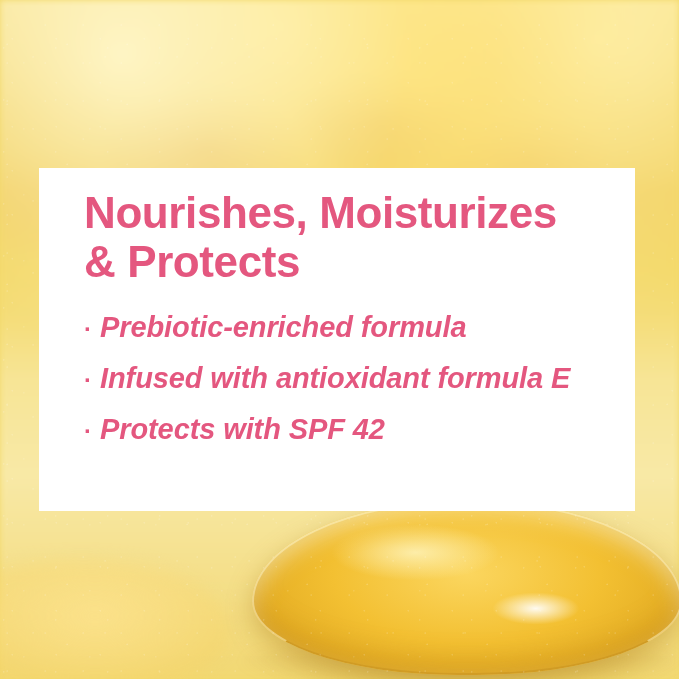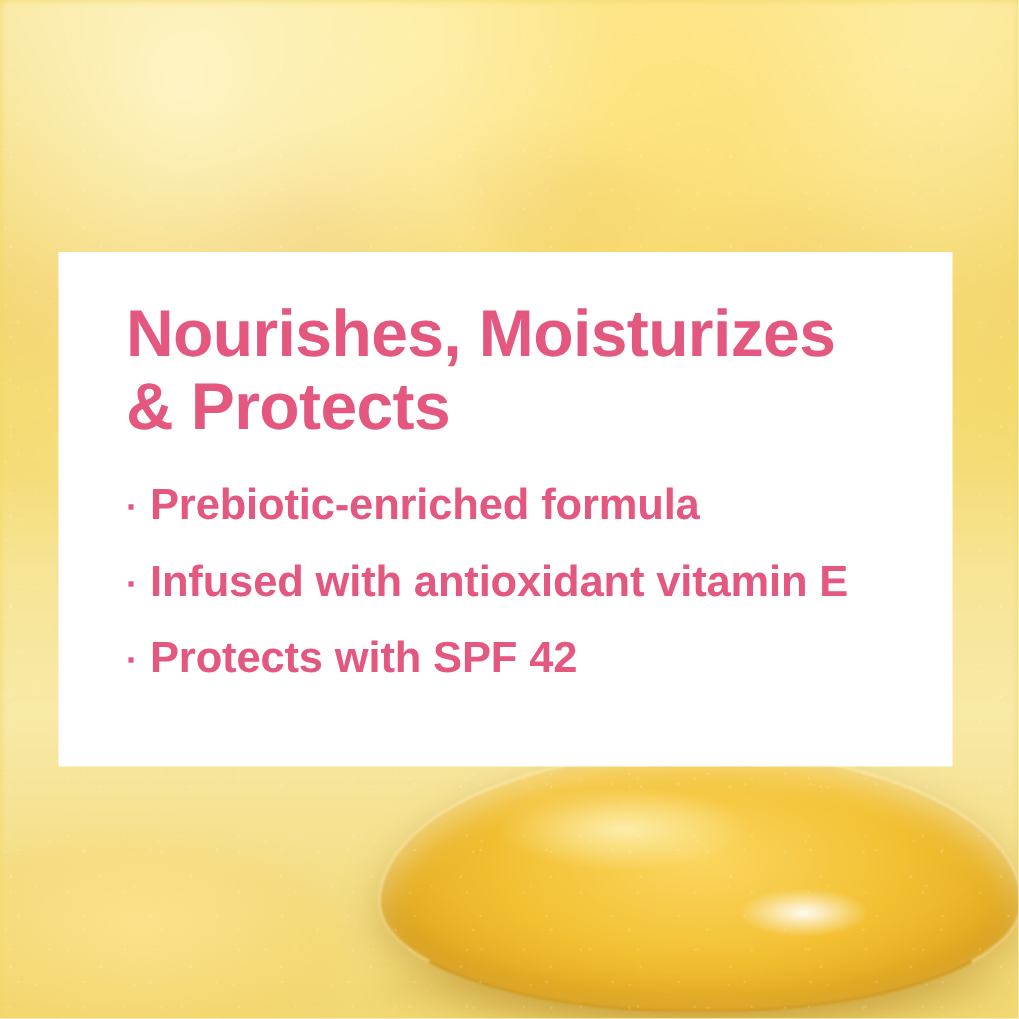--- a/index.html
+++ b/index.html
@@ -115,21 +115,21 @@
 
   
   .panel {
     position: absolute;
     left: 39px;
     top: 168px;
     width: 596px;
     height: 343px;
     background: #ffffff;
     box-sizing: border-box;
-    padding: 30px 30px 0 45px;
+    padding: 20px 30px 0 45px;
   }
 
   .headline {
     color: #e4577f;
     font-size: 44px;
     line-height: 1.12;
     font-weight: bold;
     letter-spacing: -0.4px;
     margin: 0 0 26px 0;
     white-space: pre-line;
@@ -152,20 +152,21 @@
   }
   .bullet-dot {
     flex: 0 0 auto;
     width: 16px;
     font-size: 24px;
     line-height: 1;
     color: #e4577f;
   }
   .bullet-text {
     flex: 1 1 auto;
+    font-style: italic;
   }
 </style>
 </head>
 <body>
 
 <div class="scene">
 
   <div class="photo"></div>
   <div class="capsule-left"></div>
   <div class="capsule-shadow"></div>
@@ -178,21 +179,21 @@
     <h1 class="headline">Nourishes, Moisturizes
 &amp; Protects</h1>
 
     <ul class="bullets">
       <li class="bullet">
         <span class="bullet-dot">·</span>
         <span class="bullet-text">Prebiotic-enriched formula</span>
       </li>
       <li class="bullet">
         <span class="bullet-dot">·</span>
-        <span class="bullet-text">Infused with antioxidant vitamin E</span>
+        <span class="bullet-text">Infused with antioxidant formula E</span>
       </li>
       <li class="bullet">
         <span class="bullet-dot">·</span>
         <span class="bullet-text">Protects with SPF 42</span>
       </li>
     </ul>
   </div>
 
 </div>
 

